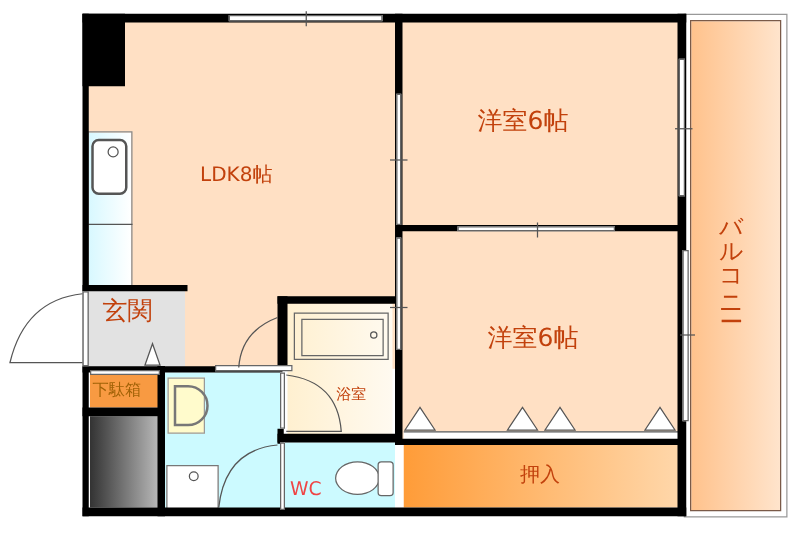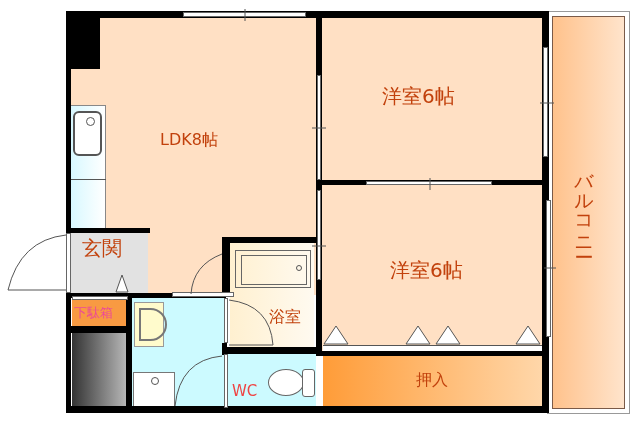--- a/index.html
+++ b/index.html
@@ -24,38 +24,38 @@
 
 <div class="abs" style="left:70px;top:105px;width:36px;height:125px;background:linear-gradient(to right,#d8f8ff,#ffffff);border:1px solid #888;box-sizing:border-box;"></div>
 <div class="abs" style="left:70px;top:179px;width:36px;height:1px;background:#555;"></div>
 <div class="abs" style="left:73px;top:111px;width:29px;height:45px;border:2px solid #555;border-radius:6px;box-sizing:border-box;background:#fff;"></div>
 <div class="abs" style="left:86px;top:117px;width:7px;height:7px;border:1px solid #555;border-radius:50%;"></div>
 
 <div class="abs" style="left:68px;top:232px;width:80px;height:63px;background:#e2e2e2;"></div>
 <div class="room-label" style="left:82px;top:238px;font-size:20px;">玄関</div>
 
 <div class="abs" style="left:72px;top:300px;width:56px;height:26px;background:#f89a42;"></div>
-<div class="room-label" style="left:74px;top:306px;font-size:13px;color:#ec4899;">下駄箱</div>
+<div class="room-label" style="left:74px;top:306px;font-size:13px;color:#a16207;">下駄箱</div>
 
 <div class="abs" style="left:72px;top:333px;width:56px;height:73px;background:linear-gradient(to right,#333,#bbb);"></div>
 
 <div class="abs" style="left:132px;top:298px;width:92px;height:110px;background:#ccfaff;"></div>
 <div class="abs" style="left:134px;top:302px;width:30px;height:45px;background:#fffbcc;border:1px solid #999;box-sizing:border-box;">
   <div class="abs" style="left:4px;top:5px;width:28px;height:33px;border:2px solid #777;border-radius:0 18px 18px 0;box-sizing:border-box;"></div>
 </div>
 <div class="abs" style="left:133px;top:372px;width:42px;height:36px;border:1px solid #777;background:#fff;box-sizing:border-box;">
   <div class="abs" style="left:17px;top:4px;width:6px;height:6px;border:1px solid #555;border-radius:50%;"></div>
 </div>
 
 <div class="abs" style="left:230px;top:243px;width:84px;height:105px;background:linear-gradient(to right,#fff0d0,#fffaf0);"></div>
 <div class="abs" style="left:235px;top:250px;width:76px;height:38px;border:1px solid #666;box-sizing:border-box;">
   <div class="abs" style="left:5px;top:4px;width:64px;height:28px;border:1px solid #666;"></div>
   <div class="abs" style="left:60px;top:14px;width:4px;height:4px;border:1px solid #555;border-radius:50%;"></div>
 </div>
-<div class="room-label" style="left:269px;top:309px;font-size:16px;text-align:center;">浴室</div>
+<div class="room-label" style="left:269px;top:309px;font-size:12px;text-align:center;">浴室</div>
 
 <div class="abs" style="left:228px;top:354px;width:88px;height:54px;background:#ccfaff;"></div>
 <div class="abs" style="left:268px;top:369px;width:34px;height:25px;border:1px solid #666;border-radius:50%;background:#fff;"></div>
 <div class="abs" style="left:302px;top:369px;width:11px;height:26px;border:1px solid #666;border-radius:3px;background:#fff;"></div>
 <div class="room-label" style="left:232px;top:384px;font-size:15px;color:#ef4444;">WC</div>
 
 <div class="abs" style="left:323px;top:354px;width:220px;height:52px;background:linear-gradient(to right,#ff9c38,#ffd7aa);"></div>
 <div class="room-label" style="left:416px;top:372px;font-size:16px;">押入</div>
 
 <div class="abs" style="left:323px;top:345px;width:222px;height:6px;background:#fff;border-top:1px solid #555;border-bottom:1px solid #555;"></div>

